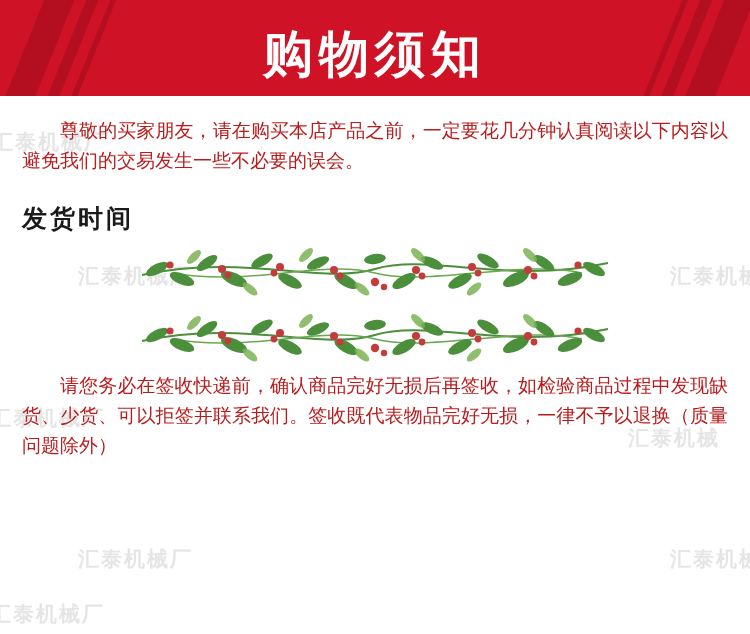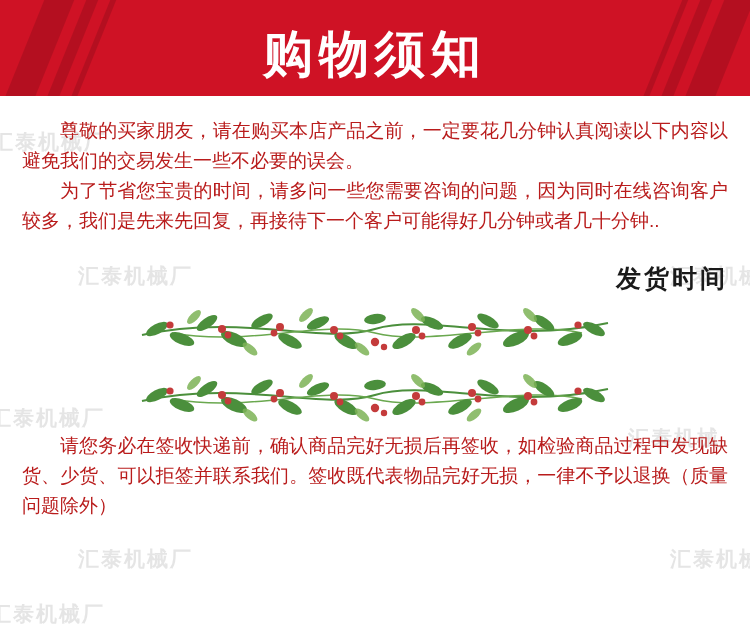--- a/index.html
+++ b/index.html
@@ -61,21 +61,21 @@
     line-height: 30px;
     color: #b91c1c;
     margin: 0;
     text-align: justify;
   }
   .para.indent { text-indent: 2em; }
   .block-top { padding-top: 20px; }
   .block-gap { margin-top: 16px; }
 
   .section-title {
-    text-align: right;
+    text-align: left;
     font-size: 25px;
     font-weight: bold;
     color: #1a1a1a;
     letter-spacing: 3px;
     margin: 26px 0 0 0;
     font-family: "DejaVu Sans", "Liberation Sans", sans-serif;
   }
 
   
   .divider {
@@ -124,21 +124,20 @@
 <div class="wm wm3">汇泰机械</div>
 <div class="wm wm4">汇泰机械厂</div>
 <div class="wm wm5">汇泰机械</div>
 <div class="wm wm6">汇泰机械厂</div>
 <div class="wm wm7">汇泰机械</div>
 <div class="wm wm8">汇泰机械厂</div>
 
 <div class="content">
 
   <p class="para indent block-top">尊敬的买家朋友，请在购买本店产品之前，一定要花几分钟认真阅读以下内容以避免我们的交易发生一些不必要的误会。</p>
-  <p class="para indent block-gap">为了节省您宝贵的时间，请多问一些您需要咨询的问题，因为同时在线咨询客户较多，我们是先来先回复，再接待下一个客户可能得好几分钟或者几十分钟..</p>
 
   <h2 class="section-title">发货时间</h2>
 
   <svg class="divider" viewBox="0 0 706 60">
     <path d="M120 36 C 220 14, 300 46, 353 30 C 406 14, 486 46, 586 24" stroke="#4b8f3c" stroke-width="2" fill="none"></path>
     <path d="M150 34 C 230 48, 300 20, 353 34 C 406 48, 500 20, 560 34" stroke="#6aa84f" stroke-width="1.5" fill="none"></path>
     <g fill="#4b8f3c">
       <ellipse cx="135" cy="30" rx="12" ry="5" transform="rotate(-28 135 30)"></ellipse>
       <ellipse cx="160" cy="40" rx="13" ry="5.5" transform="rotate(22 160 40)"></ellipse>
       <ellipse cx="185" cy="24" rx="12" ry="5" transform="rotate(-35 185 24)"></ellipse>

